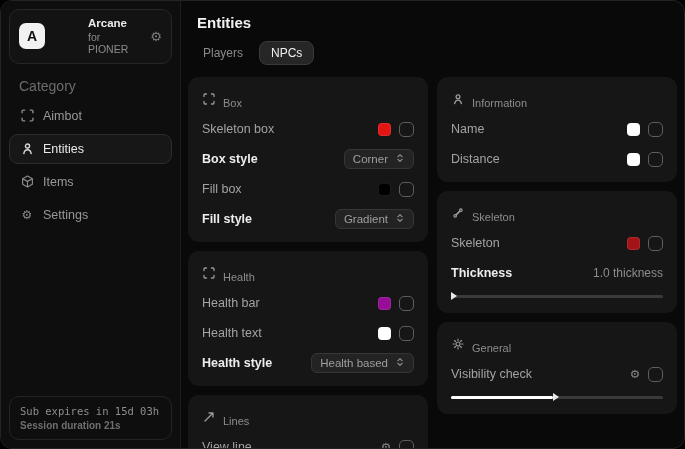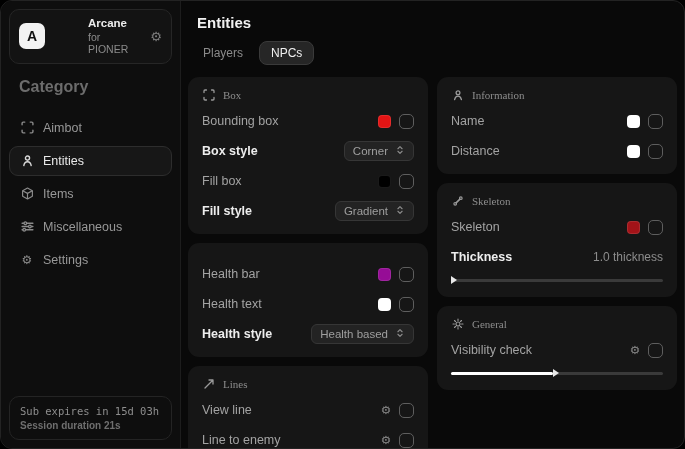--- a/index.html
+++ b/index.html
@@ -14,21 +14,21 @@
             display:flex; flex-direction:column; padding:8px; }
   .logo-card{ border:1px solid #262626; background:#131313; border-radius:10px;
               display:flex; align-items:center; gap:8px; padding:7px 9px; }
   .logo-sq{ width:26px; height:26px; background:#f2f2f2; color:#111; border-radius:7px;
             font-weight:bold; font-size:14px; display:flex; align-items:center; justify-content:center; }
   .logo-text{ flex:1; line-height:1.2;margin-left:35px; }
   .logo-title{ color:#ececec; font-size:11.5px; font-weight:bold; }
   .logo-sub{ color:#8b8b8b; font-size:10.5px; }
   .logo-gear{ color:#7d7d7d; font-size:13px; cursor:pointer; font-family:"DejaVu Sans",sans-serif; }
 
-  .cat-label{ color:#6c6c6c; font-size:16px; margin:14px 0 14px 10px;font-weight:bold; }
+  .cat-label{ color:#6c6c6c; font-size:14px; margin:14px 0 4px 10px; }
 
   .nav{ display:flex; flex-direction:column; }
   .nav-item{ display:flex; align-items:flex-end; gap:9px; padding:7px 10px; margin-top:3px;
              border:1px solid transparent; border-radius:9px; color:#989898; font-size:12.5px; cursor:pointer; }
   .nav-item .nicon{ width:14px; height:14px; display:flex; align-items:center; justify-content:center; color:#8a8a8a; }
   .nav-item.active{ background:#171717; border-color:#2d2d2d; color:#e9e9e9; }
   .nav-item.active .nicon{ color:#d8d8d8; }
 
   .sub-card{ margin-top:auto; border:1px solid #242424; border-radius:10px; padding:8px 10px; }
   .sub-line1{ font-family:"DejaVu Sans Mono", monospace; font-size:10.5px; color:#8e8e8e; }
@@ -39,21 +39,21 @@
   .page-title{ color:#f1f1f1; font-size:15px; font-weight:bold; margin-left:9px; }
   .tabs{ display:flex; gap:4px; margin:10px 0 0 3px; align-items:center;text-align:center; }
   .tab{ font-size:12px; color:#8b8b8b; padding:4px 11px; border-radius:8px; border:1px solid transparent; cursor:pointer; }
   .tab.active{ background:#262626; border-color:#3a3a3a; color:#f0f0f0; }
 
   .grid{ display:flex; gap:9px; margin-top:12px; align-items:flex-start; }
   .col{ flex:1; display:flex; flex-direction:column; gap:9px; }
 
   .card{ background:#161616; border-radius:11px; padding:11px 14px 13px 14px; }
   .card-head{ display:flex; align-items:center; gap:8px; color:#8d8d8d; }
-  .card-title{ font-family:Liberation Serif, serif; font-size:11px; }
+  .card-title{ font-family:Liberation Sans, sans-serif; font-size:11px;margin-top:9px; }
   .cicon{ width:13px; height:13px; display:flex; align-items:center; justify-content:center; color:#9a9a9a; }
 
   .row{ display:flex; align-items:center; justify-content:space-between; margin-top:10px; min-height:20px; }
   .rlabel{ font-size:12.5px; color:#a3a3a3; }
   .rlabel.strong{ color:#ededed; font-weight:bold; }
   .ctrl{ display:flex; align-items:center; gap:8px; }
 
   .swatch{ width:13px; height:13px; border-radius:4px; border:1px solid rgba(255,255,255,0.10); cursor:pointer; }
   .checkbox{ width:15px; height:15px; border:1.5px solid #5e5e5e; border-radius:5px; background:transparent; cursor:pointer; }
 
@@ -113,31 +113,20 @@
       <div class="nav-item">
         <span class="nicon">
           <svg width="13" height="13" viewBox="0 0 12 12" fill="none" stroke="currentColor" stroke-width="1.1" stroke-linejoin="round">
             <path d="M6 1l4.5 2.4v5.2L6 11 1.5 8.6V3.4L6 1z"></path>
             <path d="M1.5 3.4L6 5.9l4.5-2.5M6 5.9V11"></path>
           </svg>
         </span>
         <span>Items</span>
       </div>
       <div class="nav-item">
-        <span class="nicon">
-          <svg width="13" height="13" viewBox="0 0 12 12" fill="none" stroke="currentColor" stroke-width="1.2" stroke-linecap="round">
-            <path d="M1 3h10M1 6h10M1 9h10"></path>
-            <circle cx="4" cy="3" r="1.2" fill="#0e0e0e"></circle>
-            <circle cx="8.2" cy="6" r="1.2" fill="#0e0e0e"></circle>
-            <circle cx="3" cy="9" r="1.2" fill="#0e0e0e"></circle>
-          </svg>
-        </span>
-        <span>Miscellaneous</span>
-      </div>
-      <div class="nav-item">
         <span class="nicon" style="font-family:'DejaVu Sans',sans-serif;font-size:12px;">⚙</span>
         <span>Settings</span>
       </div>
     </nav>
 
     <div class="sub-card">
       <div class="sub-line1">Sub expires in 15d 03h</div>
       <div class="sub-line2">Session duration 21s</div>
     </div>
   </aside>
@@ -157,21 +146,21 @@
         <section class="card">
           <div class="card-head">
             <span class="cicon">
               <svg width="12" height="12" viewBox="0 0 12 12" fill="none" stroke="currentColor" stroke-width="1.3" stroke-linecap="round">
                 <path d="M1 3.5V2a1 1 0 0 1 1-1h1.5M8.5 1H10a1 1 0 0 1 1 1v1.5M11 8.5V10a1 1 0 0 1-1 1H8.5M3.5 11H2a1 1 0 0 1-1-1V8.5"></path>
               </svg>
             </span>
             <span class="card-title">Box</span>
           </div>
           <div class="row">
-            <span class="rlabel">Bounding box</span>
+            <span class="rlabel">Skeleton box</span>
             <span class="ctrl">
               <span class="swatch" style="background-color: rgb(227, 20, 20);"></span>
               <span class="checkbox"></span>
             </span>
           </div>
           <div class="row">
             <span class="rlabel strong">Box style</span>
             <button class="select">
               <span>Corner</span>
               <svg width="10" height="10" viewBox="0 0 11 12" fill="none" stroke="currentColor" stroke-width="1.4" stroke-linecap="round" stroke-linejoin="round">
@@ -191,20 +180,28 @@
             <button class="select">
               <span>Gradient</span>
               <svg width="10" height="10" viewBox="0 0 11 12" fill="none" stroke="currentColor" stroke-width="1.4" stroke-linecap="round" stroke-linejoin="round">
                 <path d="M3 4.5L5.5 2 8 4.5M3 7.5L5.5 10 8 7.5"></path>
               </svg>
             </button>
           </div>
         </section>
 
         <section class="card">
+          <div class="card-head">
+            <span class="cicon">
+              <svg width="12" height="12" viewBox="0 0 12 12" fill="none" stroke="currentColor" stroke-width="1.3" stroke-linecap="round">
+                <path d="M1 3.5V2a1 1 0 0 1 1-1h1.5M8.5 1H10a1 1 0 0 1 1 1v1.5M11 8.5V10a1 1 0 0 1-1 1H8.5M3.5 11H2a1 1 0 0 1-1-1V8.5"></path>
+              </svg>
+            </span>
+            <span class="card-title">Health</span>
+          </div>
           <div class="row">
             <span class="rlabel">Health bar</span>
             <span class="ctrl">
               <span class="swatch" style="background-color: rgb(150, 13, 150);"></span>
               <span class="checkbox"></span>
             </span>
           </div>
           <div class="row">
             <span class="rlabel">Health text</span>
             <span class="ctrl">

